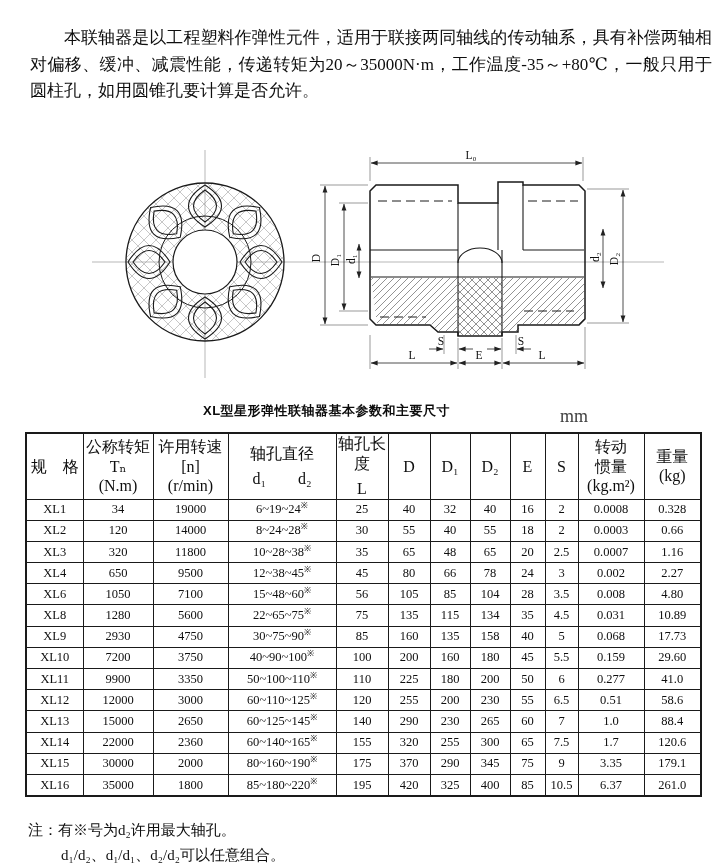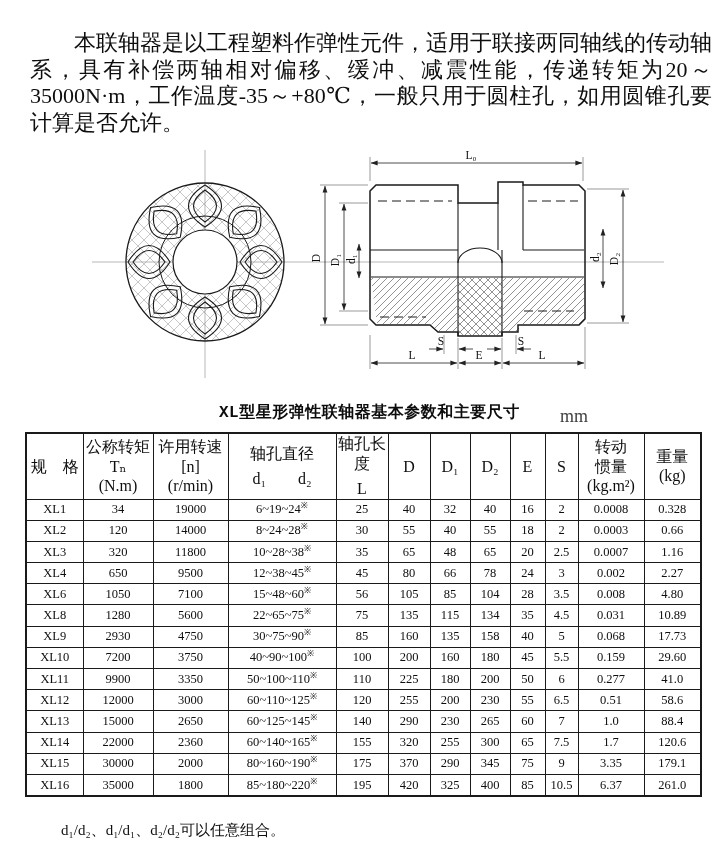--- a/index.html
+++ b/index.html
@@ -2,29 +2,29 @@
 <html><head>
 <meta charset="utf-8">
 <style>
   html,body{margin:0;padding:0;background:#fff;}
   .page{
     position:relative;width:725px;height:865px;background:#fff;overflow:hidden;
     font-family:"Liberation Serif","DejaVu Serif",serif;color:#111;
   }
   .intro{
     position:absolute;top:8px;left:30px;width:682px;
-    font-size:22px;line-height:26.5px;text-align:justify;text-indent:2em;
+    font-size:17px;line-height:26.5px;text-align:justify;text-indent:2em;
     color:#0e0e0e;
   }
   .drawing-svg{position:absolute;top:0;left:0;}
   .dim-label{font-size:11.5px;fill:#111;font-family:"Liberation Serif","DejaVu Serif",serif;}
   .tbl-title{
     position:absolute;top:402px;left:203px;
-    font-family:Liberation Mono, monospace;
-    font-size:16px;font-weight:600;letter-spacing:0.5px;color:#0c0c0c;margin-left:16px;
+    font-family:Liberation Sans, sans-serif;
+    font-size:13px;font-weight:600;letter-spacing:0.5px;color:#0c0c0c;
   }
   .tbl-unit{position:absolute;top:406px;left:560px;font-size:18px;color:#404040;text-align:center;}
   table.params{
     position:absolute;top:432px;left:25px;width:675px;
     border-collapse:collapse;table-layout:fixed;
     border:2px solid #1a1a1a;
   }
   table.params th, table.params td{
     border:1px solid #1a1a1a;text-align:center;vertical-align:middle;
     padding:0;font-weight:normal;color:#0e0e0e;
@@ -413,16 +413,17 @@
           <td>400</td>
           <td>85</td>
           <td>10.5</td>
           <td>6.37</td>
           <td>261.0</td>
         </tr>
       </tbody>
   </table>
 
   <div class="notes">
+    <div class="n1">注：有※号为d₂许用最大轴孔。</div>
     <div class="n2">d₁/d₂、d₁/d₁、d₂/d₂可以任意组合。</div>
   </div>
 
 </div>
 
 </body></html>

